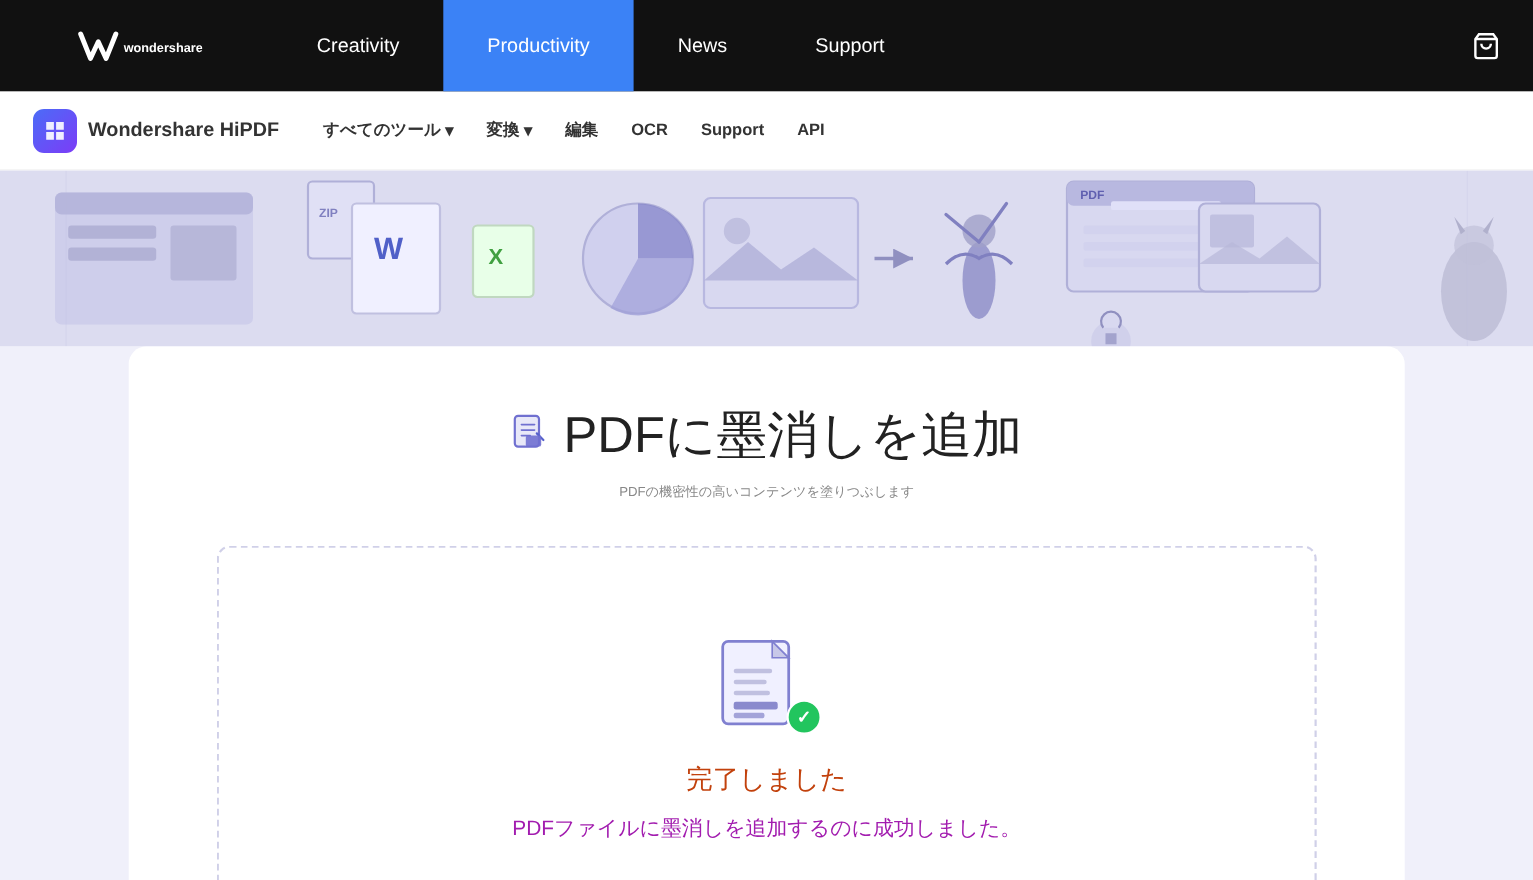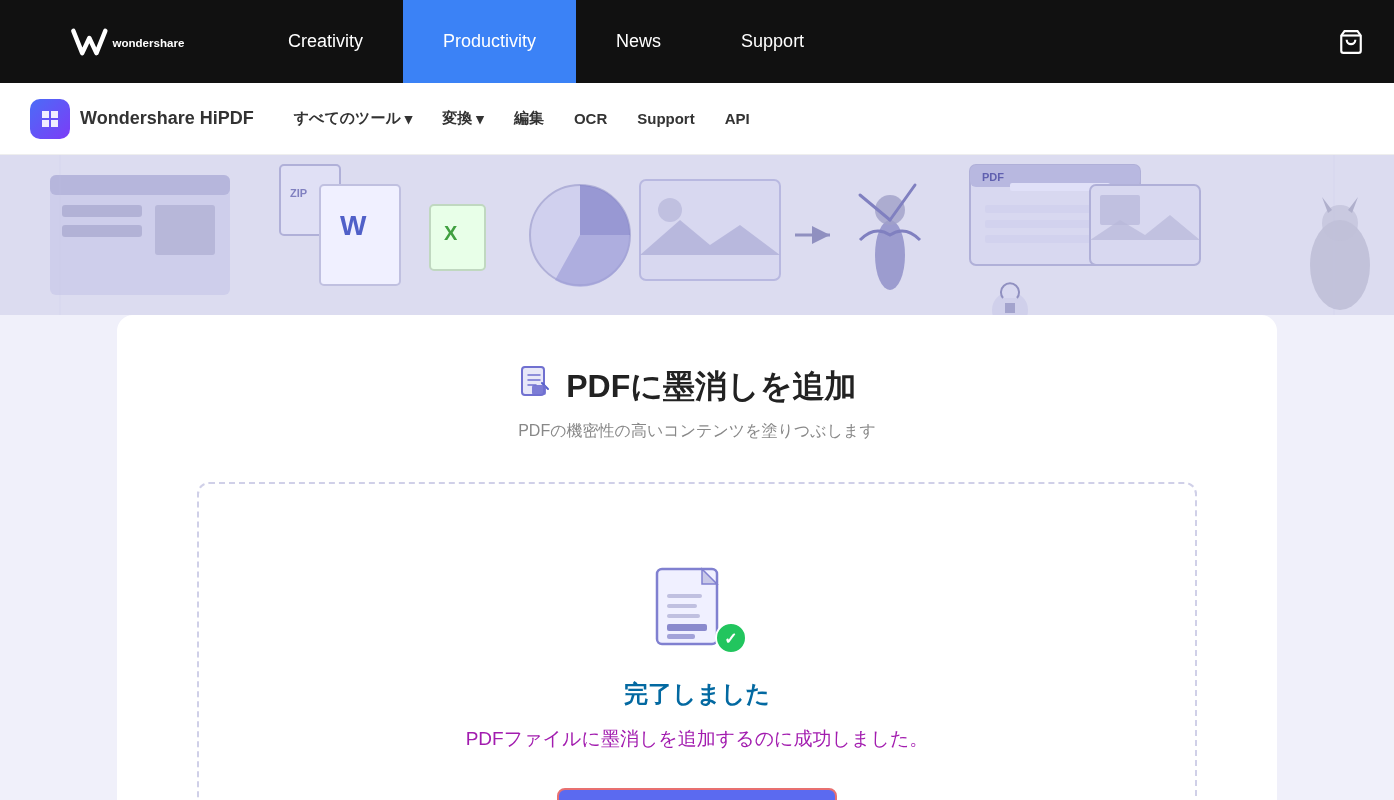--- a/index.html
+++ b/index.html
@@ -160,30 +160,30 @@
       padding: 50px 40px 60px;
       display: flex;
       flex-direction: column;
       align-items: center;
     }
     .page-title-area {
       text-align: center;
       margin-bottom: 30px;
     }
     .page-title {
-      font-size: 32px;
-      font-weight: 700;
+      font-size: 46px;
+      font-weight: 400;
       color: #222;
       display: flex;
       align-items: center;
       gap: 12px;
       margin-bottom: 12px;
     }
     .page-subtitle {
-      font-size: 16px;
+      font-size: 12px;
       color: #888;
     }
 
     
     .upload-area {
       border: 2px dashed #d0d0e8;
       border-radius: 12px;
       width: 100%;
       max-width: 1000px;
       padding: 60px 40px;
@@ -223,22 +223,22 @@
       display: flex;
       align-items: center;
       justify-content: center;
       color: white;
       font-size: 16px;
       font-weight: bold;
       border: 2px solid #fff;
     }
     .success-title {
       font-size: 24px;
-      font-weight: 700;
-      color: #0369a1;
+      font-weight: 400;
+      color: #c2410c;
     }
     .success-subtitle {
       font-size: 19px;
       color: #a21caf;
     }
     .download-btn {
       background: #5b6af0;
       color: #fff;
       border: 2px solid #e87070;
       padding: 16px 80px;

